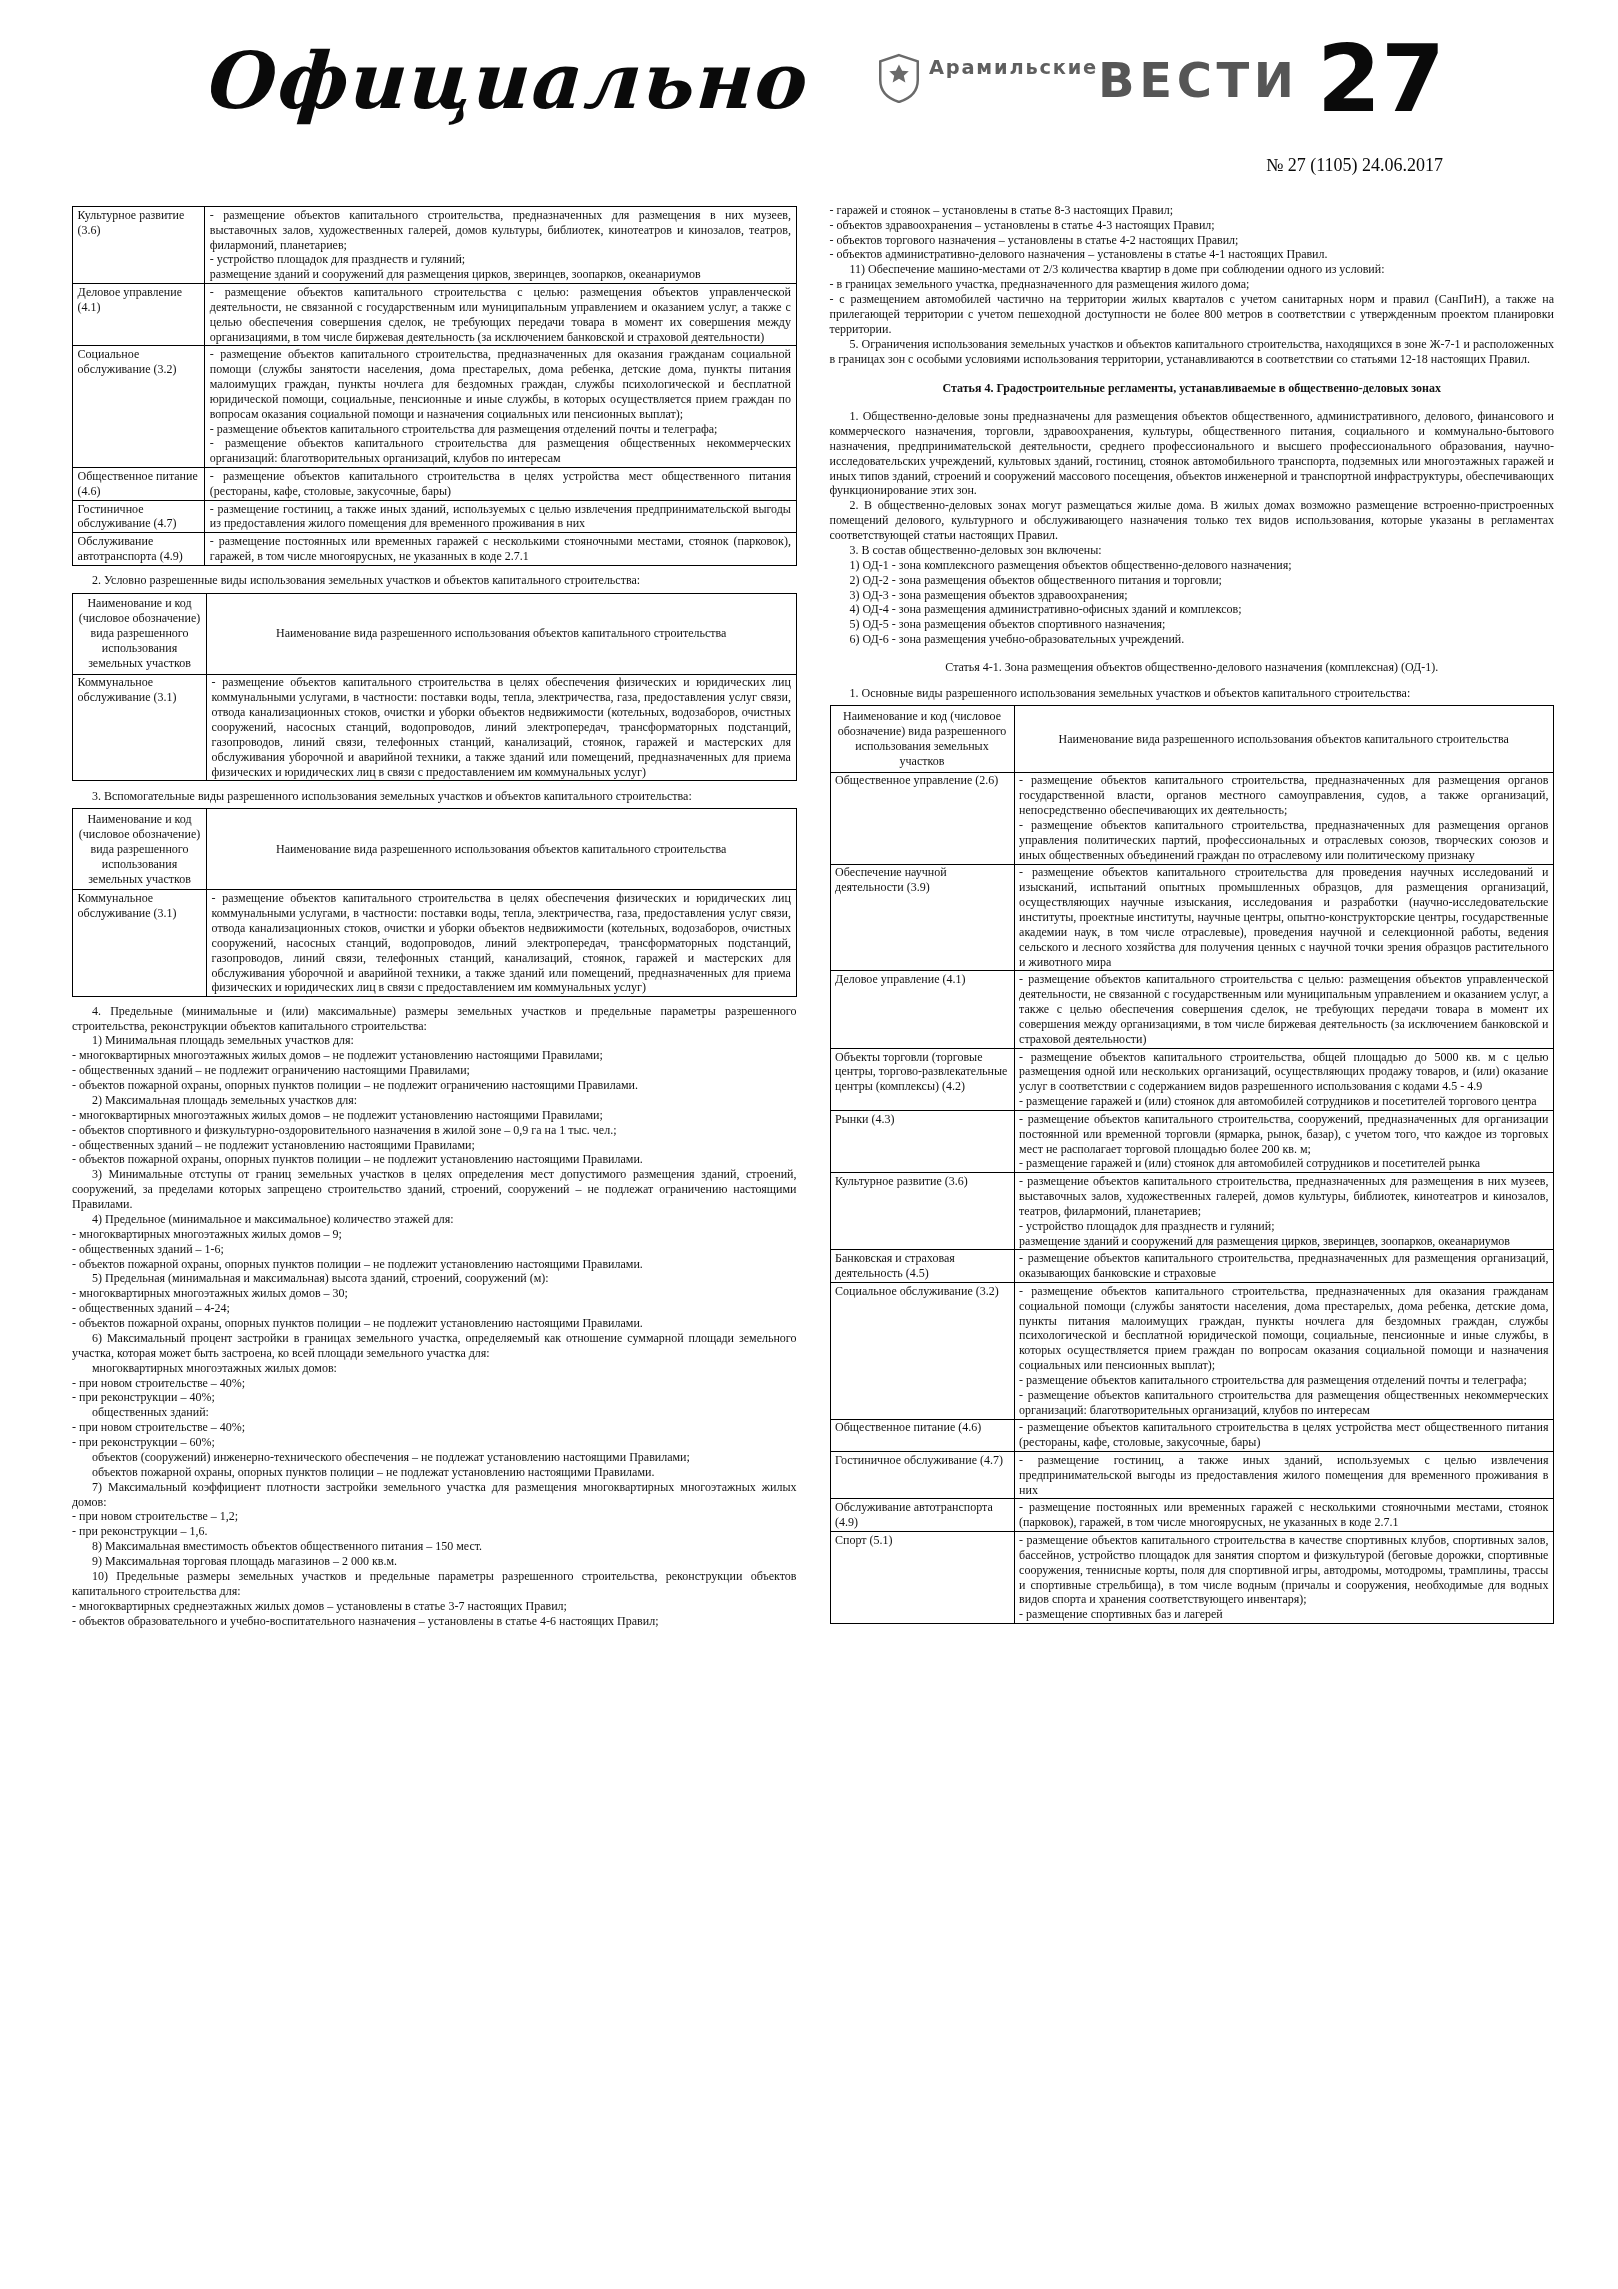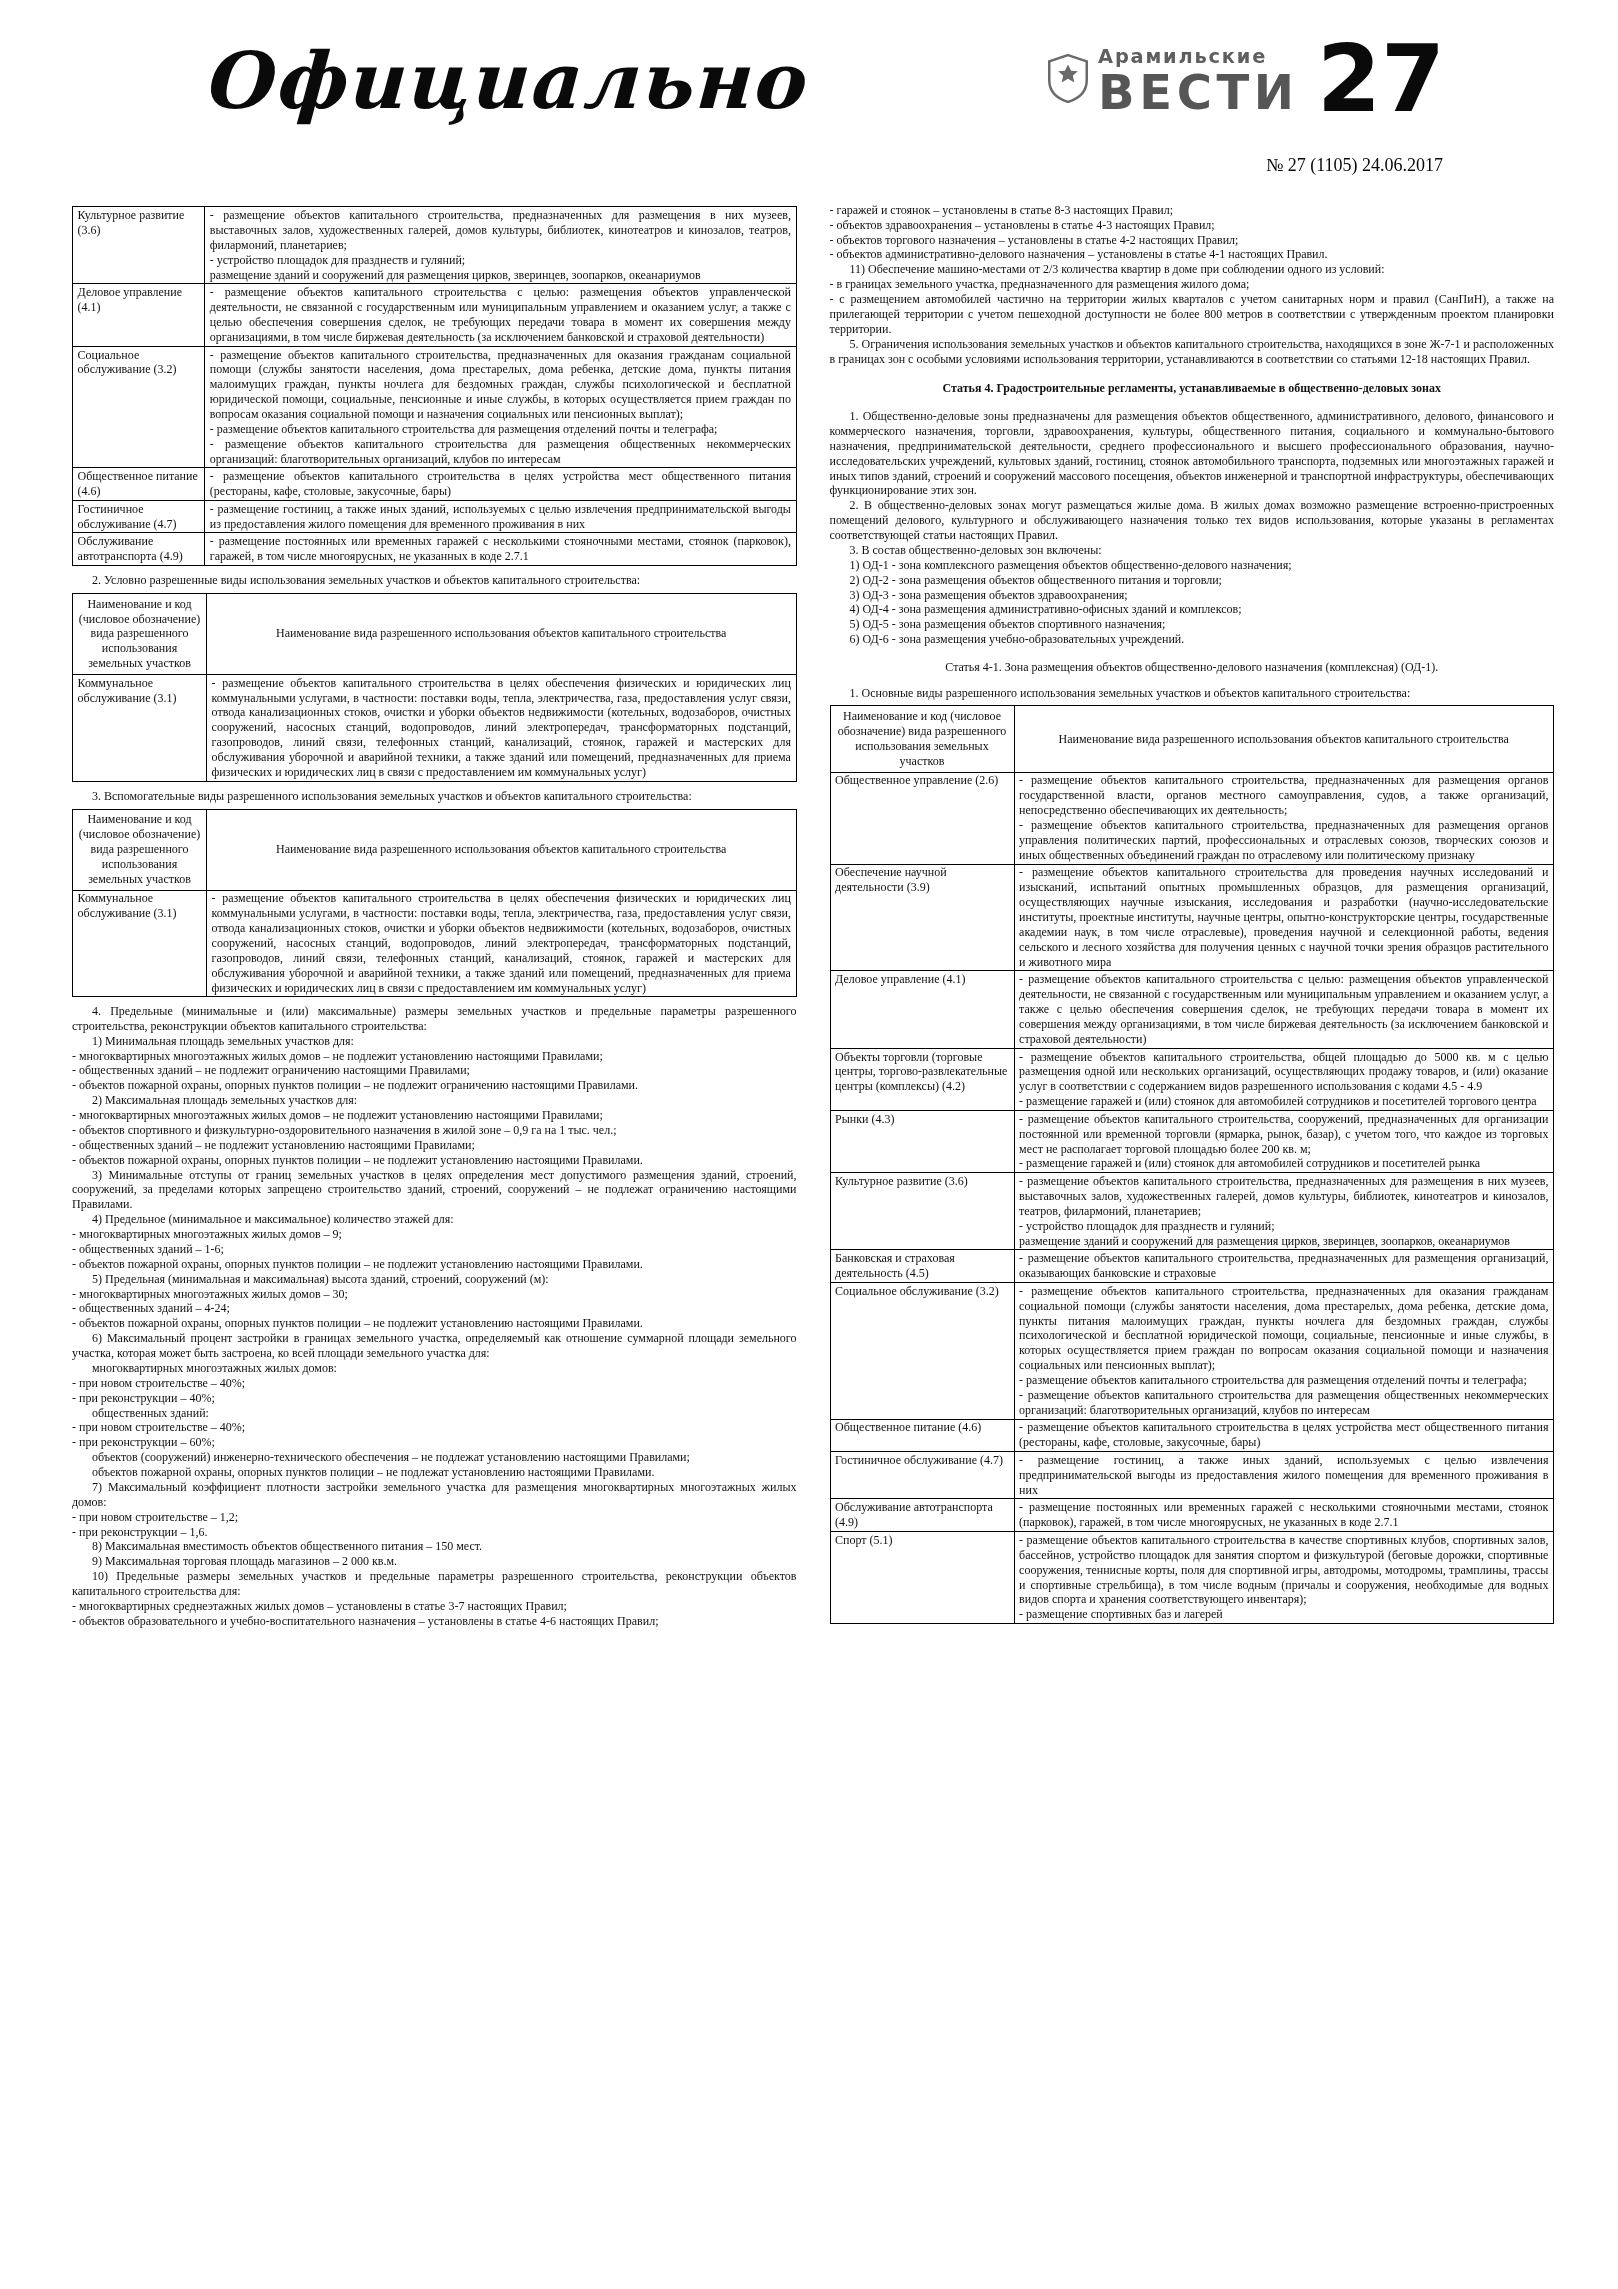--- a/index.html
+++ b/index.html
@@ -10,30 +10,30 @@
   }
   
   .masthead{position:relative;height:201px;}
   .masthead-title{
     position:absolute;left:137px;top:35px;
     font-family:"DejaVu Serif",serif;font-style:italic;font-weight:700;
     font-size:78px;letter-spacing:1.8px;color:#0a0a0a;transform:skewX(-4deg);
   }
   .brand{position:absolute;right:109px;top:41px;display:flex;align-items:center;gap:9.2px;}
   .brand-emblem{flex:0 0 auto;}
-  .brand-text{display:flex;flex-direction:column;align-items:flex-start;}
+  .brand-text{display:flex;flex-direction:row;align-items:flex-start;}
   .brand-top{font-family:"DejaVu Sans",sans-serif;font-weight:700;font-size:19.4px;
     letter-spacing:1.8px;color:#5f5f5f;}
   .brand-main{font-family:"DejaVu Sans",sans-serif;font-weight:700;font-size:48px;
     letter-spacing:4.6px;color:#565656;line-height:1;}
   .brand-pagenum{font-family:"DejaVu Sans",sans-serif;font-weight:700;font-size:92px;
     line-height:.85;color:#0a0a0a;margin-left:9.2px;}
   .issue-line{position:absolute;right:111px;top:155px;font-size:18px;color:#0a0a0a;}
   
-  .columns{display:flex;gap:33px;align-items:flex-end;}
+  .columns{display:flex;gap:33px;align-items:center;}
   .col{flex:1;font-size:12px;line-height:1.24;text-align:justify;}
   
   .para{margin:0;text-indent:20px;}
   .para.dash{text-indent:0;}
   .spacer-top{margin-top:7.4px;}
   .article-title{margin:14.8px 0 13px;text-indent:0;text-align:center;font-weight:700;}
   .article-sub{margin:13px 0 11px;text-indent:0;text-align:center;}
   
   table.vtable{width:100%;border-collapse:collapse;margin:4.6px 0 6.5px;}
   table.vtable td,table.vtable th{

